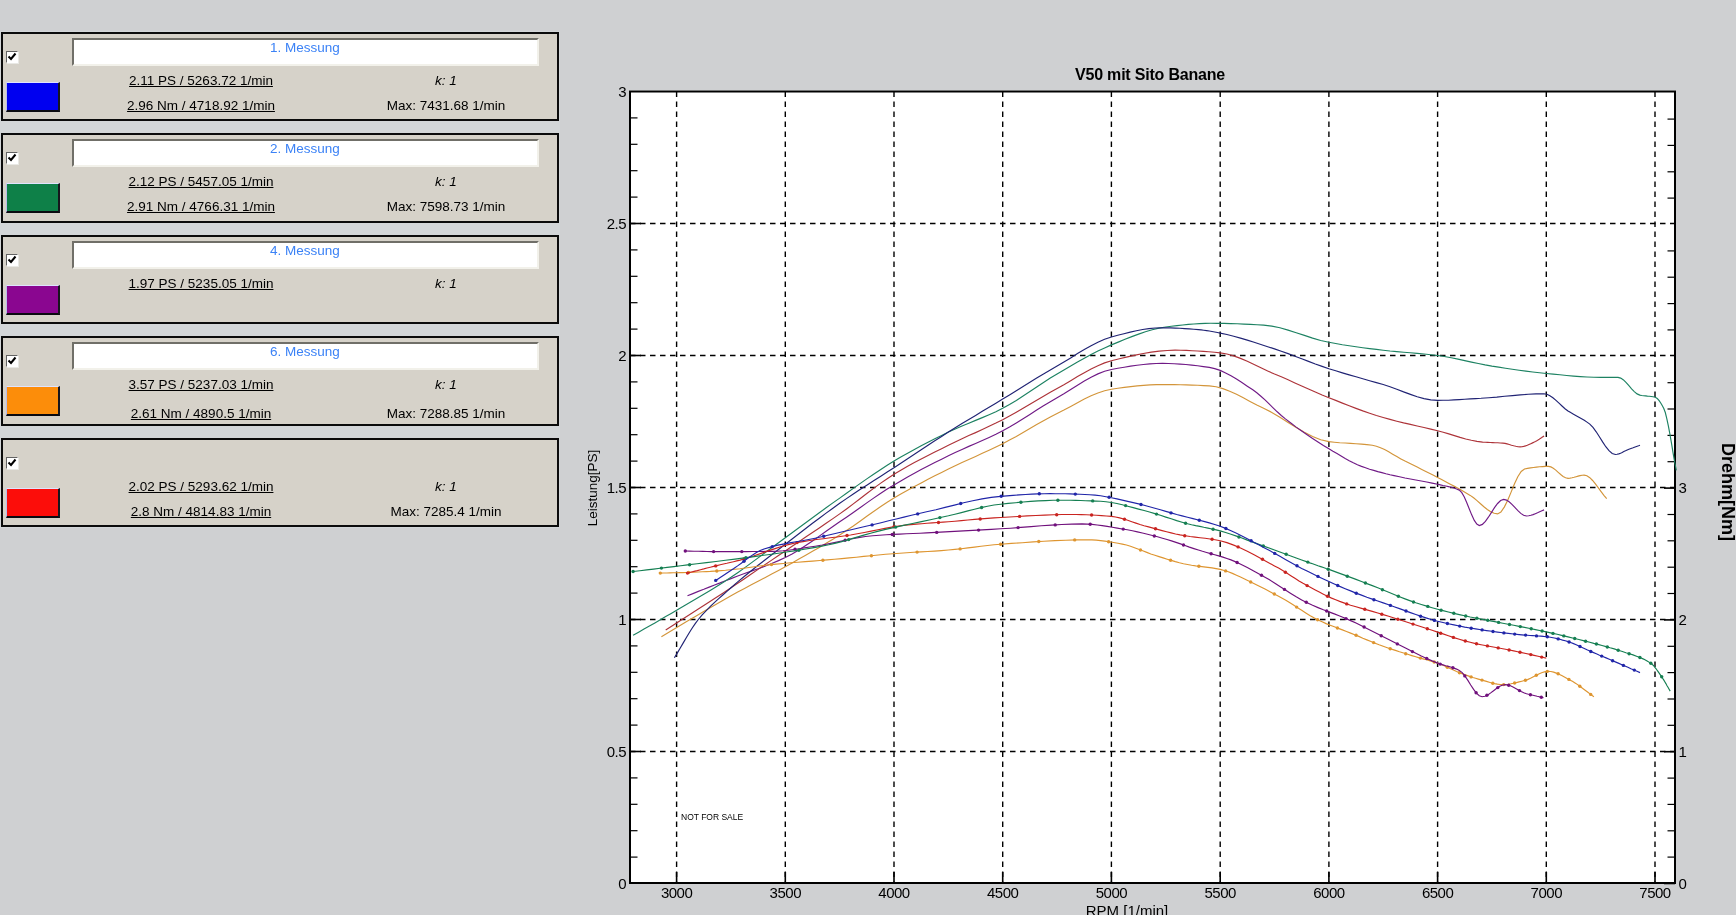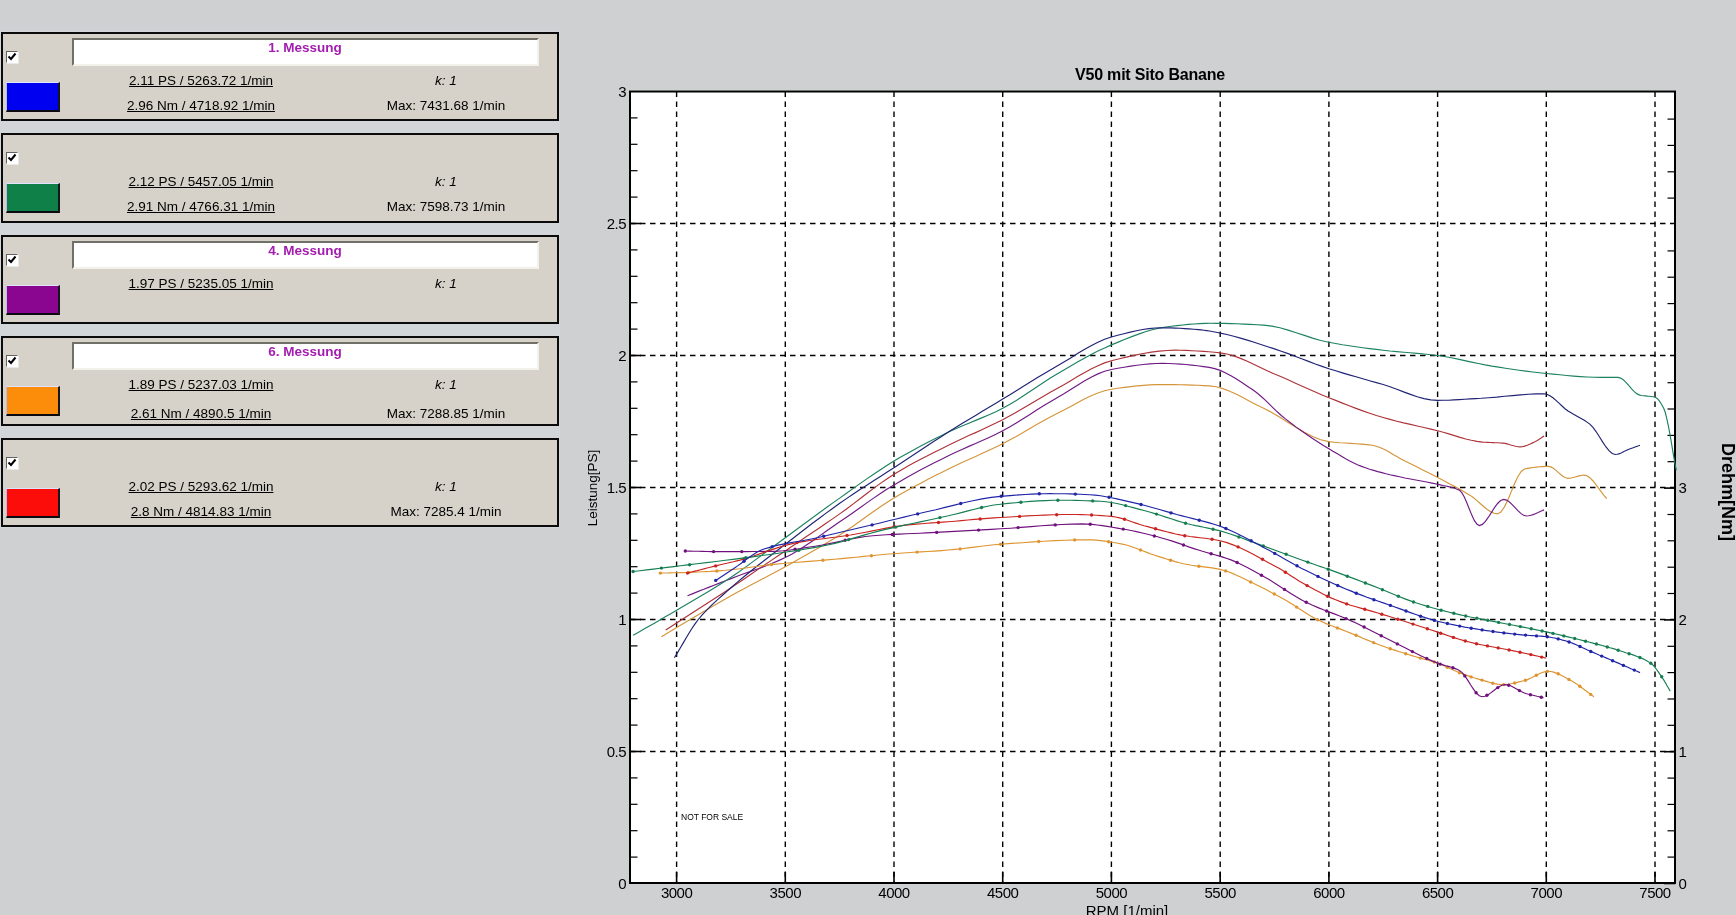--- a/index.html
+++ b/index.html
@@ -1,19 +1,19 @@
 <!DOCTYPE html>
 <html><head><meta charset="utf-8">
 <style>
 html,body{margin:0;padding:0;width:1736px;height:915px;overflow:hidden;background:#cfd0d2;font-family:"Liberation Sans",sans-serif;}
 .panel{position:absolute;left:1px;width:554px;height:85.7px;background:#d6d2c9;border:2px solid #0b0b0b;}
 .cb{position:absolute;left:3px;top:17px;width:10px;height:10px;background:#fff;border-top:1px solid #636363;border-left:1px solid #636363;border-right:1px solid #fff;border-bottom:1px solid #fff;box-shadow:1px 1px 0 #e8e8e4;}
 .cb svg{display:block;margin-top:0px}
 .swatch{position:absolute;left:3.3px;top:48px;width:51px;height:27px;border-top:1px solid #dfe3ff;border-left:1px solid #b9bce8;border-right:2px solid #16161d;border-bottom:2px solid #0a0a10;}
-.input{position:absolute;left:68.5px;top:4px;width:463px;height:24px;background:#fff;border-top:2px solid #706f68;border-left:2px solid #706f68;border-right:2px solid #f2f1ea;border-bottom:2px solid #f2f1ea;text-align:center;font-size:13.5px;line-height:15px;color:#a21caf;font-weight:bold;}
+.input{position:absolute;left:68.5px;top:4px;width:463px;height:24px;background:#fff;border-top:2px solid #706f68;border-left:2px solid #706f68;border-right:2px solid #f2f1ea;border-bottom:2px solid #f2f1ea;text-align:center;font-size:13.5px;line-height:15px;color:#3b82f6;}
 .trow{position:absolute;left:0;width:100%;height:16px;font-size:13.5px;color:#000;}
 .c1{position:absolute;left:198px;transform:translateX(-50%);white-space:nowrap;text-decoration:underline;}
 .c2{position:absolute;left:443px;transform:translateX(-50%);white-space:nowrap;font-style:italic;}
 .c3{position:absolute;left:443px;transform:translateX(-50%);white-space:nowrap;}
 </style></head>
 <body>
 <div style="position:absolute;left:0;top:31px;width:560px;height:497px;background:#d3d6d8"></div>
 
 <div class="panel" style="top:31.5px">
   <div class="cb">
@@ -32,20 +32,21 @@
       <span class="c3">Max: 7431.68 1/min</span>
     </div>
 </div>
 <div class="panel" style="top:133px">
   <div class="cb">
       <svg width="10" height="10" viewBox="0 0 10 10">
         <path d="M1.5 4.5 L4 7 L8.5 1.5" stroke="#000" stroke-width="2" fill="none"></path>
       </svg>
     </div>
   <div class="swatch" style="background:#0e8048"></div>
+  <div class="input">2. Messung</div>
   <div class="trow" style="top:39px">
       <span class="c1">2.12 PS / 5457.05 1/min</span>
       <span class="c2">k: 1</span>
     </div>
   <div class="trow" style="top:64px">
       <span class="c1">2.91 Nm / 4766.31 1/min</span>
       <span class="c3">Max: 7598.73 1/min</span>
     </div>
 </div>
 <div class="panel" style="top:234.5px">
@@ -63,21 +64,21 @@
 </div>
 <div class="panel" style="top:336px">
   <div class="cb">
       <svg width="10" height="10" viewBox="0 0 10 10">
         <path d="M1.5 4.5 L4 7 L8.5 1.5" stroke="#000" stroke-width="2" fill="none"></path>
       </svg>
     </div>
   <div class="swatch" style="background:#fc8d0a"></div>
   <div class="input">6. Messung</div>
   <div class="trow" style="top:39px">
-      <span class="c1">1.89 PS / 5237.03 1/min</span>
+      <span class="c1">3.57 PS / 5237.03 1/min</span>
       <span class="c2">k: 1</span>
     </div>
   <div class="trow" style="top:68px">
       <span class="c1">2.61 Nm / 4890.5 1/min</span>
       <span class="c3">Max: 7288.85 1/min</span>
     </div>
 </div>
 <div class="panel" style="top:437.5px">
   <div class="cb">
       <svg width="10" height="10" viewBox="0 0 10 10">

